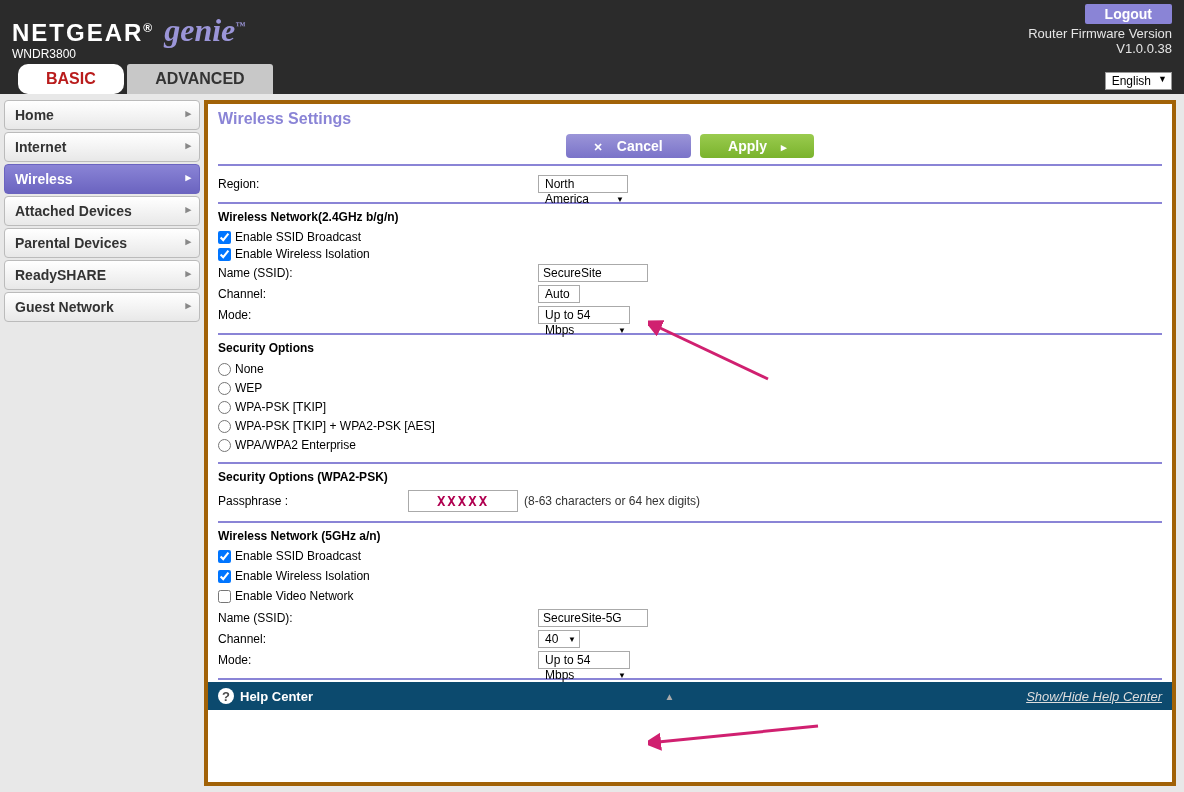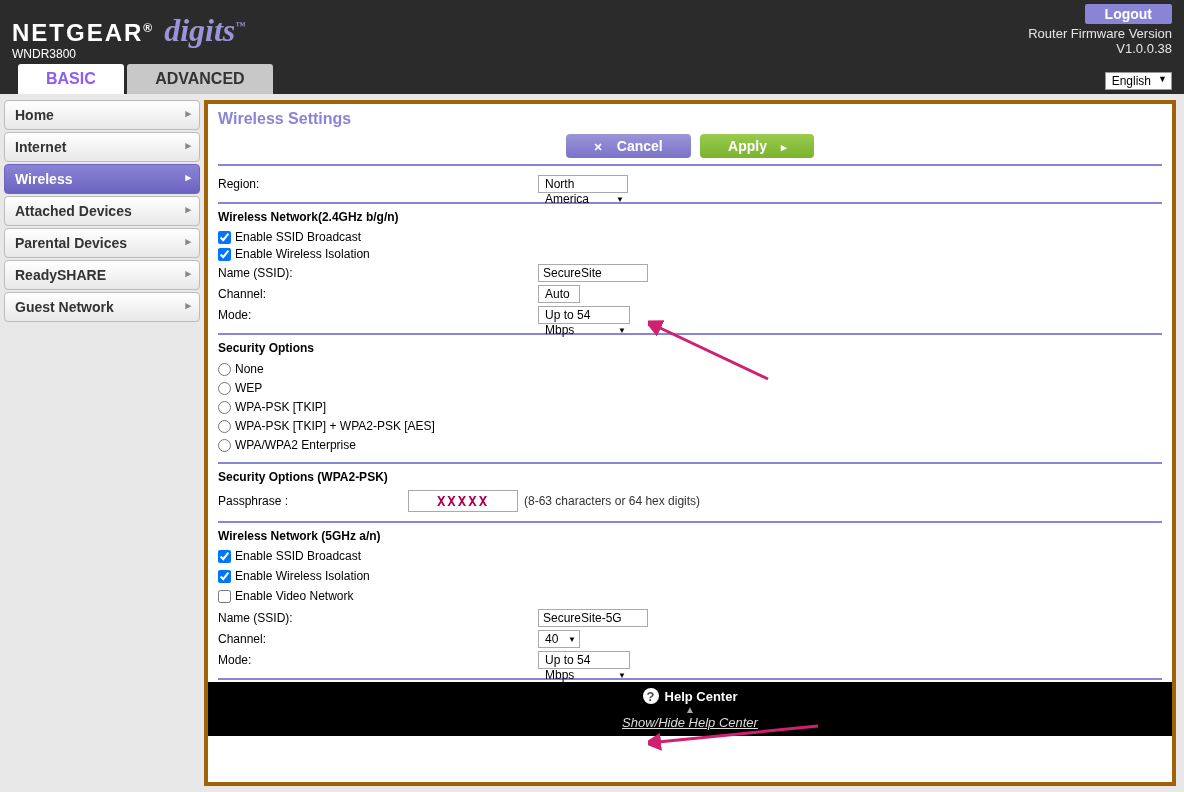--- a/index.html
+++ b/index.html
@@ -9,21 +9,21 @@
 .netgear { font-family: Arial, sans-serif; font-size: 24px; font-weight: bold; letter-spacing: 2px; color: #fff; }
 .reg { font-size: 12px; vertical-align: super; }
 .genie { font-family: Georgia, serif; font-size: 32px; color: #9b95d8; font-style: italic; font-weight: bold; }
 .tm { font-size: 10px; color: #9b95d8; vertical-align: super; font-style: normal; }
 .model { color: #fff; font-size: 12px; margin-top: -2px; }
 .logout { position: absolute; top: 4px; right: 12px; background: #8a84d6; color: #fff; border: none; padding: 2px 20px; font-size: 14px; font-weight: bold; border-radius: 2px; cursor: pointer; }
 .firmware { position: absolute; top: 26px; right: 12px; color: #e5e5e5; font-size: 13px; text-align: right; }
 .firmware .v { font-size: 13px; }
 .tabs { position: absolute; bottom: 0; left: 18px; }
 .tab { display: inline-block; padding: 6px 28px; font-size: 16px; font-weight: bold; cursor: pointer; border-radius: 3px 3px 0 0; }
-.tab.active { background: #fff; color: #8b5cf6; }
+.tab.active { background: #fff; color: #b91c1c; border-radius: 10px; }
 .tab.inactive { background: #c8c8c8; color: #333; }
 .lang { position: absolute; bottom: 4px; right: 12px; background: #fff; color: #000; padding: 1px 20px 1px 6px; font-size: 12px; border: 1px solid #999; }
 .lang::after { content: "▼"; position: absolute; right: 4px; font-size: 9px; }
 .body { display: flex; background: #e8e8e8; height: 698px; }
 .sidebar { width: 204px; padding: 6px 4px; }
 .navitem { background: linear-gradient(#fff,#e8e8e8); border: 1px solid #bbb; border-radius: 4px; padding: 6px 10px; margin-bottom: 2px; font-size: 14px; font-weight: bold; color: #333; cursor: pointer; position: relative; }
 .navitem::after { content: "▸"; position: absolute; right: 8px; color: #888; font-size: 11px; }
 .navitem.active { background: linear-gradient(#8a84d6,#6b64c0); color: #fff; border-color: #6b64c0; }
 .navitem.active::after { color: #fff; }
 .main { flex: 1; background: #fff; margin: 6px 8px 6px 0; border: 4px solid #a16207; padding: 6px 10px 0 10px; overflow-y: auto; position: relative; }
@@ -39,32 +39,32 @@
 .row { display: flex; align-items: center; margin: 3px 0; font-size: 12px; }
 .row .lbl { width: 320px; }
 .row input[type=text] { border: 1px solid #aaa; padding: 1px 4px; font-size: 12px; height: 18px; }
 .sel { border: 1px solid #aaa; background: #fff; padding: 1px 18px 1px 6px; font-size: 12px; position: relative; display: inline-block; height: 18px; line-height: 15px; }
 .sel::after { content: "▼"; position: absolute; right: 3px; font-size: 8px; }
 .chk { margin-right: 4px; vertical-align: middle; }
 .radio { margin: 2px 4px 2px 0; vertical-align: middle; }
 .radiolbl { display: block; margin: 2px 0; }
 .pass { font-family: monospace; font-weight: bold; color: #b00050; letter-spacing: 2px; font-size: 14px; }
 .hint { color: #333; font-size: 12px; margin-left: 6px; }
-.footer { background: #000000; color: #fff; padding: 6px 10px; display: flex; align-items: center; justify-content: space-between; font-size: 13px; margin: 0 -10px; flex-direction: column; }
+.footer { background: #0c4a6e; color: #fff; padding: 6px 10px; display: flex; align-items: center; justify-content: space-between; font-size: 13px; margin: 0 -10px; }
 .help-icon { background: #fff; color: #4a4a4a; border-radius: 50%; width: 16px; height: 16px; display: inline-flex; align-items: center; justify-content: center; font-weight: bold; margin-right: 6px; }
 .showhide { color: #ddd; font-style: italic; text-decoration: underline; cursor: pointer; }
 svg.arrow-svg { position: absolute; z-index: 5; }
 </style>
 </head>
 <body>
 
 <div class="header">
   <div class="brand">
     <span class="netgear"><span>NETGEAR</span><span class="reg">®</span></span>
-    <span class="genie"><span>digits</span><span class="tm">™</span></span>
+    <span class="genie"><span>genie</span><span class="tm">™</span></span>
   </div>
   <div class="model">WNDR3800</div>
   <button class="logout">Logout</button>
   <div class="firmware">
     <div>Router Firmware Version</div>
     <div class="v">V1.0.0.38</div>
   </div>
   <div class="tabs">
     <span class="tab active">BASIC</span>
     <span class="tab inactive">ADVANCED</span>

